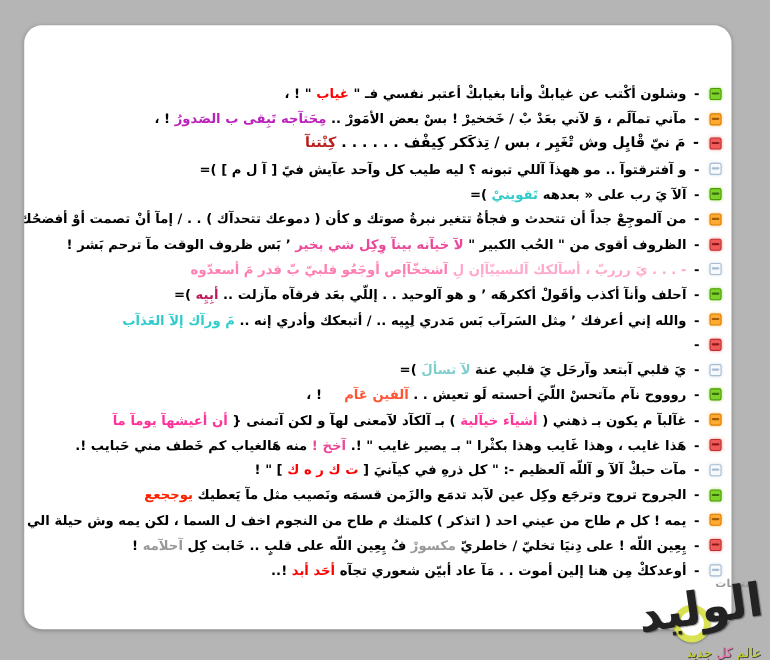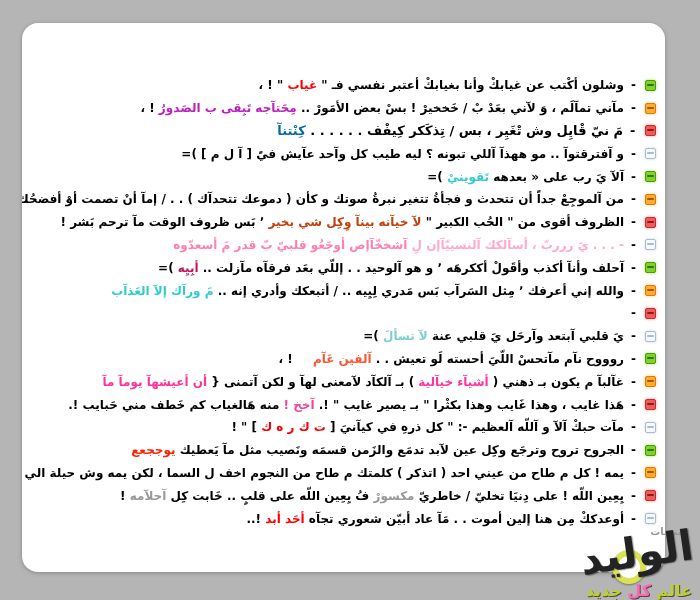--- a/index.html
+++ b/index.html
@@ -47,21 +47,21 @@
     position:absolute;top:26px;right:52px;width:22px;height:22px;
     background:#fff;border:6px solid #d9e253;border-radius:50%;z-index:1;
     box-shadow:0 1px 2px rgba(0,0,0,0.35);
   }
   .logo-name{
     position:absolute;top:8px;right:4px;font-size:42px;line-height:1;
     font-weight:900;color:#232323;transform:rotate(-8deg);z-index:2;
     text-shadow:1px 1px 1px rgba(0,0,0,0.35);
   }
   .logo-tagline{
-    position:absolute;bottom:0;right:6px;font-size:16px;font-weight:bold;
+    position:absolute;bottom:0;right:6px;font-size:12px;font-weight:normal;
     z-index:3;text-shadow:1px 1px 0 #4a4a4a;
   }
 </style>
 </head>
 <body>
 
 <div class="panel">
   <div class="content">
   <div class="line">
     <span class="bullet" style="background: rgb(126, 211, 42); border-color: rgb(78, 154, 6); --stripe: #39700a; box-shadow: rgba(126, 211, 42, 0.7) 0px 0px 3px;"></span>
@@ -71,21 +71,21 @@
 
   <div class="line">
     <span class="bullet" style="background: rgb(255, 170, 51); border-color: rgb(217, 124, 0); --stripe: #a35b00; box-shadow: rgba(255, 170, 51, 0.7) 0px 0px 3px;"></span>
     <span class="dash">-</span>
     <span class="text"><span>مآني تمآلَم ، وَ لآني بعَدْ بْ / خَخخيرْ ! بسْ بعض الأمَورْ .. </span><span style="color: rgb(187, 34, 187);">مِحَتآجه تَبِقى ب الصَدورُ</span><span> ! ،</span></span>
   </div>
 
   <div class="line deco">
     <span class="bullet" style="background: rgb(239, 90, 90); border-color: rgb(192, 48, 48); --stripe: #8f1a1a; box-shadow: rgba(239, 90, 90, 0.7) 0px 0px 3px;"></span>
     <span class="dash">-</span>
-    <span class="text"><span>مَ نيّ قْايِل وش تْغَيِر ، بس / تِذكَكر كِيفْف . . . . . . </span><span style="color: #0369a1; margin-top: 24px;">كِنْتنآ</span></span>
+    <span class="text"><span>مَ نيّ قْايِل وش تْغَيِر ، بس / تِذكَكر كِيفْف . . . . . . </span><span style="color: #b91c1c; margin-top: 24px;">كِنْتنآ</span></span>
   </div>
 
   <div class="line">
     <span class="bullet" style="background: rgb(247, 250, 252); border-color: rgb(169, 188, 208); --stripe: #a9bcd0; box-shadow: rgba(170, 190, 210, 0.6) 0px 0px 3px;"></span>
     <span class="dash">-</span>
     <span class="text"><span>و آفترقتوآ .. مو ههذآ آللي تبونه ؟ ليه طيب كل وآحد عآيش فيً [ آ ل م ] </span><span class="ltr">=(</span></span>
   </div>
 
   <div class="line">
     <span class="bullet" style="background: rgb(126, 211, 42); border-color: rgb(78, 154, 6); --stripe: #39700a; box-shadow: rgba(126, 211, 42, 0.7) 0px 0px 3px;"></span>
@@ -95,21 +95,21 @@
 
   <div class="line">
     <span class="bullet" style="background: rgb(255, 170, 51); border-color: rgb(217, 124, 0); --stripe: #a35b00; box-shadow: rgba(255, 170, 51, 0.7) 0px 0px 3px;"></span>
     <span class="dash">-</span>
     <span class="text"><span>من آلموجِعْ جداً أن تتحدث و فجأةُ تتغير نبرةُ صوتك و كأن ( دموعك تتحدآك ) . . / إمآ أنْ تصمت أوْ أفضحُك !</span></span>
   </div>
 
   <div class="line">
     <span class="bullet" style="background: rgb(239, 90, 90); border-color: rgb(192, 48, 48); --stripe: #8f1a1a; box-shadow: rgba(239, 90, 90, 0.7) 0px 0px 3px;"></span>
     <span class="dash">-</span>
-    <span class="text"><span>الظروف أقوى من " الحُب الكبير " </span><span style="color: #c2410c;">لآ خيآنه بينآ وِكِل شي بخير</span><span> ٬ بَس ظروف الوقت مآ ترحم بَشر !</span></span>
+    <span class="text"><span>الظروف أقوى من " الحُب الكبير " </span><span style="color: #ec4899;">لآ خيآنه بينآ وِكِل شي بخير</span><span> ٬ بَس ظروف الوقت مآ ترحم بَشر !</span></span>
   </div>
 
   <div class="line">
     <span class="bullet" style="background: rgb(247, 250, 252); border-color: rgb(169, 188, 208); --stripe: #a9bcd0; box-shadow: rgba(170, 190, 210, 0.6) 0px 0px 3px;"></span>
     <span class="dash">-</span>
     <span class="text"><span style="color: rgb(255, 170, 204);">- . . . يَ ررربّ ، أسآلكك آلنسييّآإن لِ </span><span style="color: rgb(255, 127, 178);">آشخخّآإص أوجَعُو قلبيّ بّ قدر مَ أسعدّوه</span></span>
   </div>
 
   <div class="line">
     <span class="bullet" style="background: rgb(126, 211, 42); border-color: rgb(78, 154, 6); --stripe: #39700a; box-shadow: rgba(126, 211, 42, 0.7) 0px 0px 3px;"></span>

